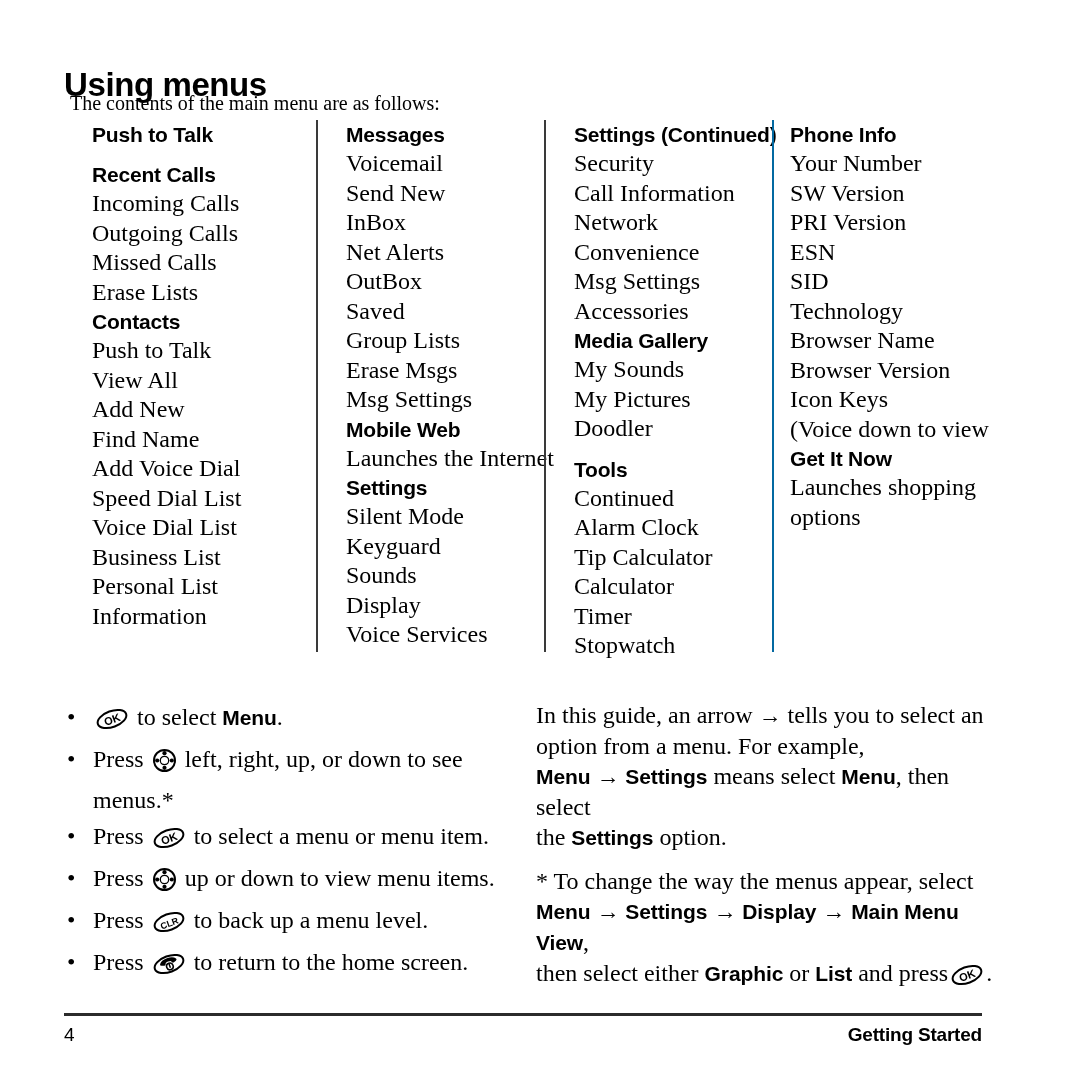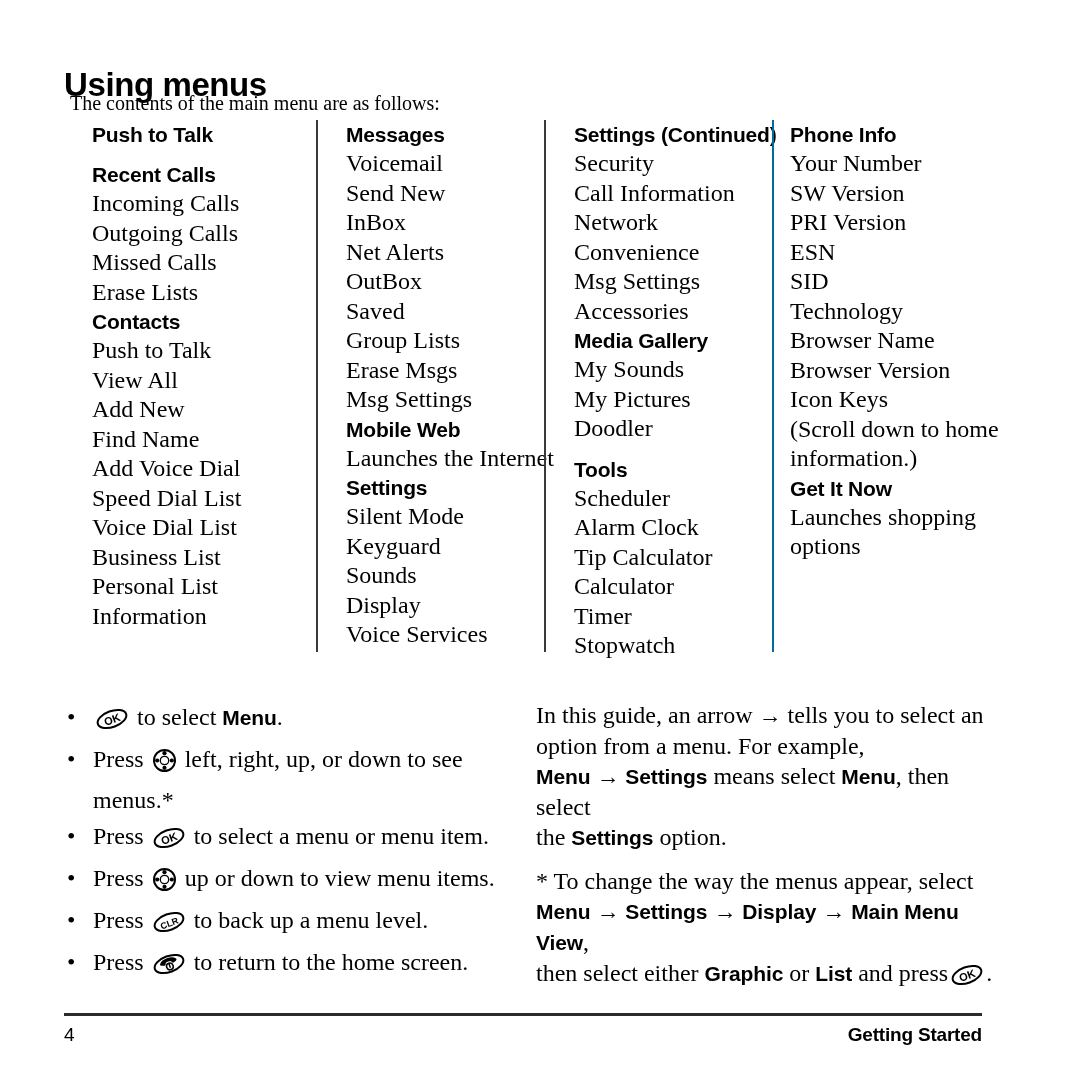--- a/index.html
+++ b/index.html
@@ -215,40 +215,39 @@
         <div class="menu-entry">Call Information</div>
         <div class="menu-entry">Network</div>
         <div class="menu-entry">Convenience</div>
         <div class="menu-entry">Msg Settings</div>
         <div class="menu-entry">Accessories</div>
         <div class="menu-entry head">Media Gallery</div>
         <div class="menu-entry">My Sounds</div>
         <div class="menu-entry">My Pictures</div>
         <div class="menu-entry">Doodler</div>
         <div class="menu-entry head gap">Tools</div>
-        <div class="menu-entry">Scheduler</div>
+        <div class="menu-entry">Continued</div>
         <div class="menu-entry">Alarm Clock</div>
         <div class="menu-entry">Tip Calculator</div>
         <div class="menu-entry">Calculator</div>
         <div class="menu-entry">Timer</div>
         <div class="menu-entry">Stopwatch</div>
       </div>
     <div class="menu-col c3">
         <div class="menu-entry head">Phone Info</div>
         <div class="menu-entry">Your Number</div>
         <div class="menu-entry">SW Version</div>
         <div class="menu-entry">PRI Version</div>
         <div class="menu-entry">ESN</div>
         <div class="menu-entry">SID</div>
         <div class="menu-entry">Technology</div>
         <div class="menu-entry">Browser Name</div>
         <div class="menu-entry">Browser Version</div>
         <div class="menu-entry">Icon Keys</div>
-        <div class="menu-entry">(Scroll down to home</div>
-        <div class="menu-entry">information.)</div>
+        <div class="menu-entry">(Voice down to view</div>
         <div class="menu-entry head">Get It Now</div>
         <div class="menu-entry">Launches shopping</div>
         <div class="menu-entry">options</div>
       </div>
   </div>
 
   <div class="bottom">
 
     <div class="bottom-left">
         <div class="bullet-row"><span class="dot">•</span> <span class="keyicon"><svg width="34" height="24" viewBox="0 0 34 24">

